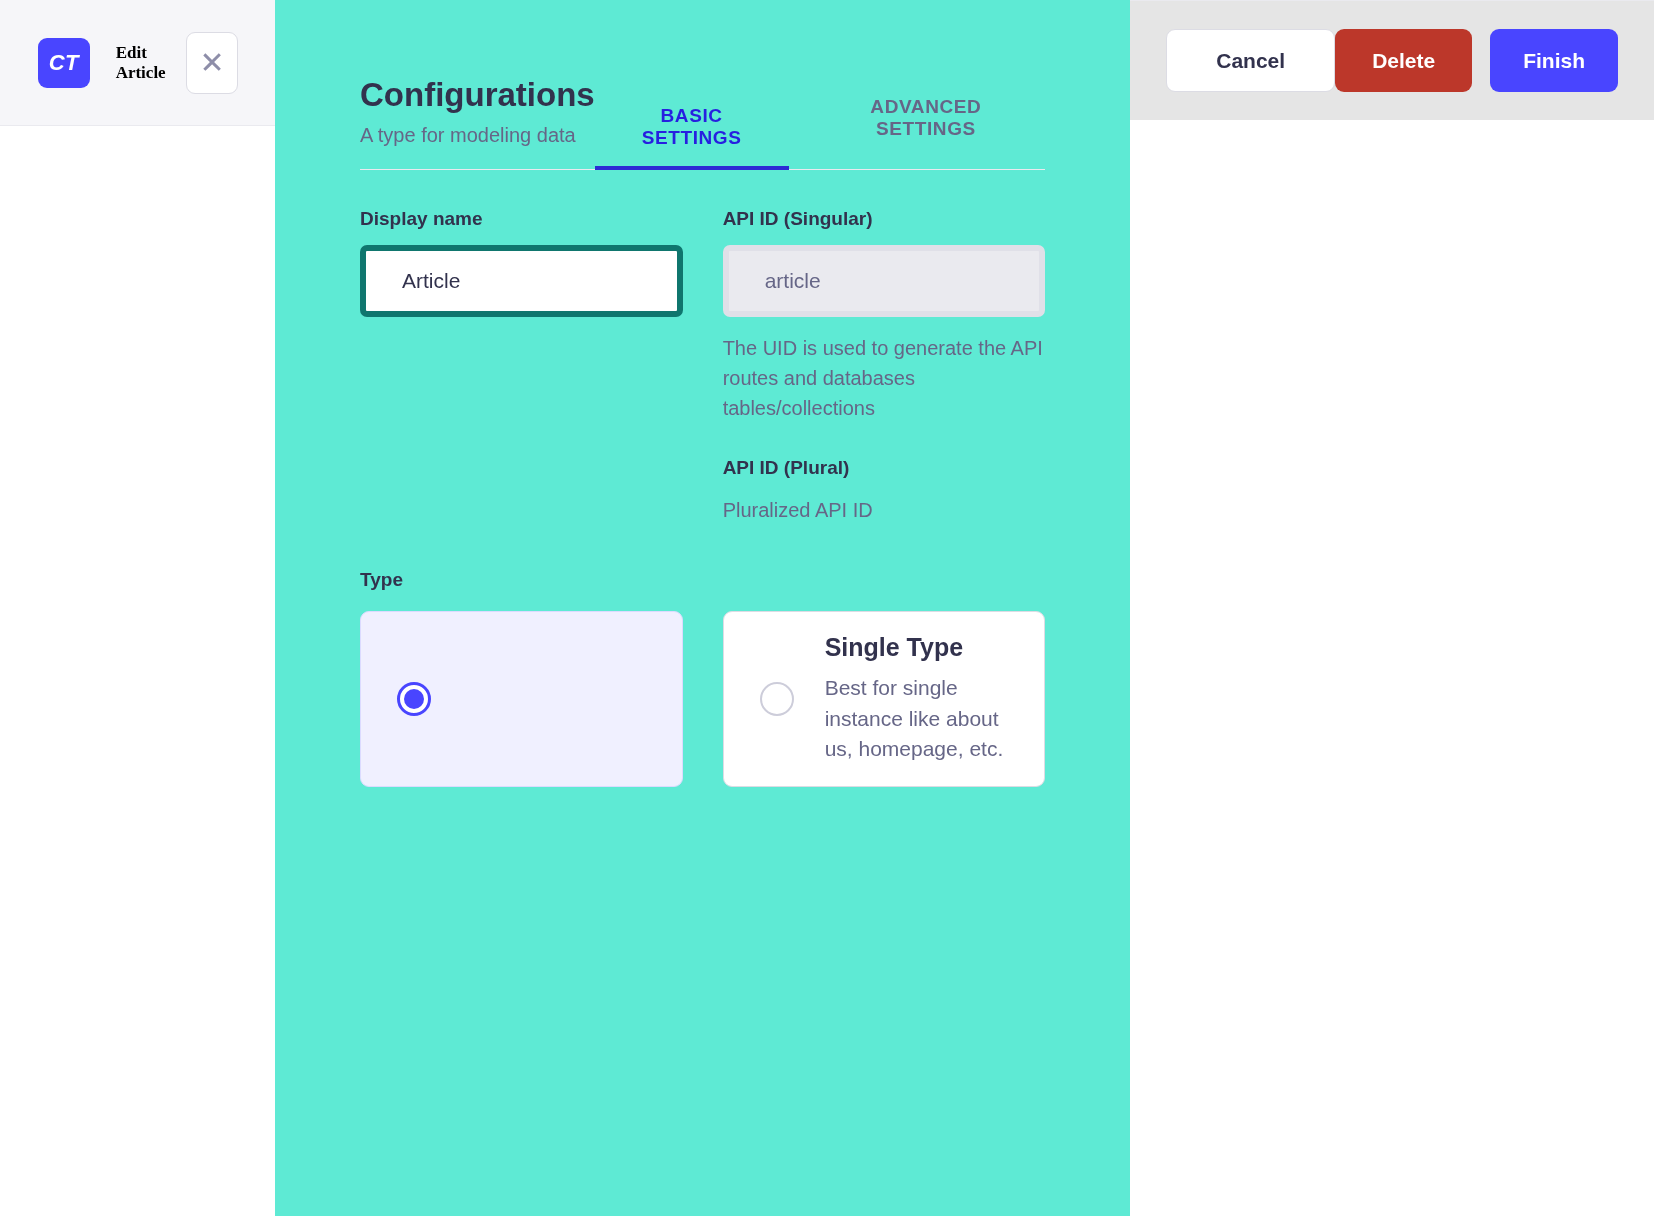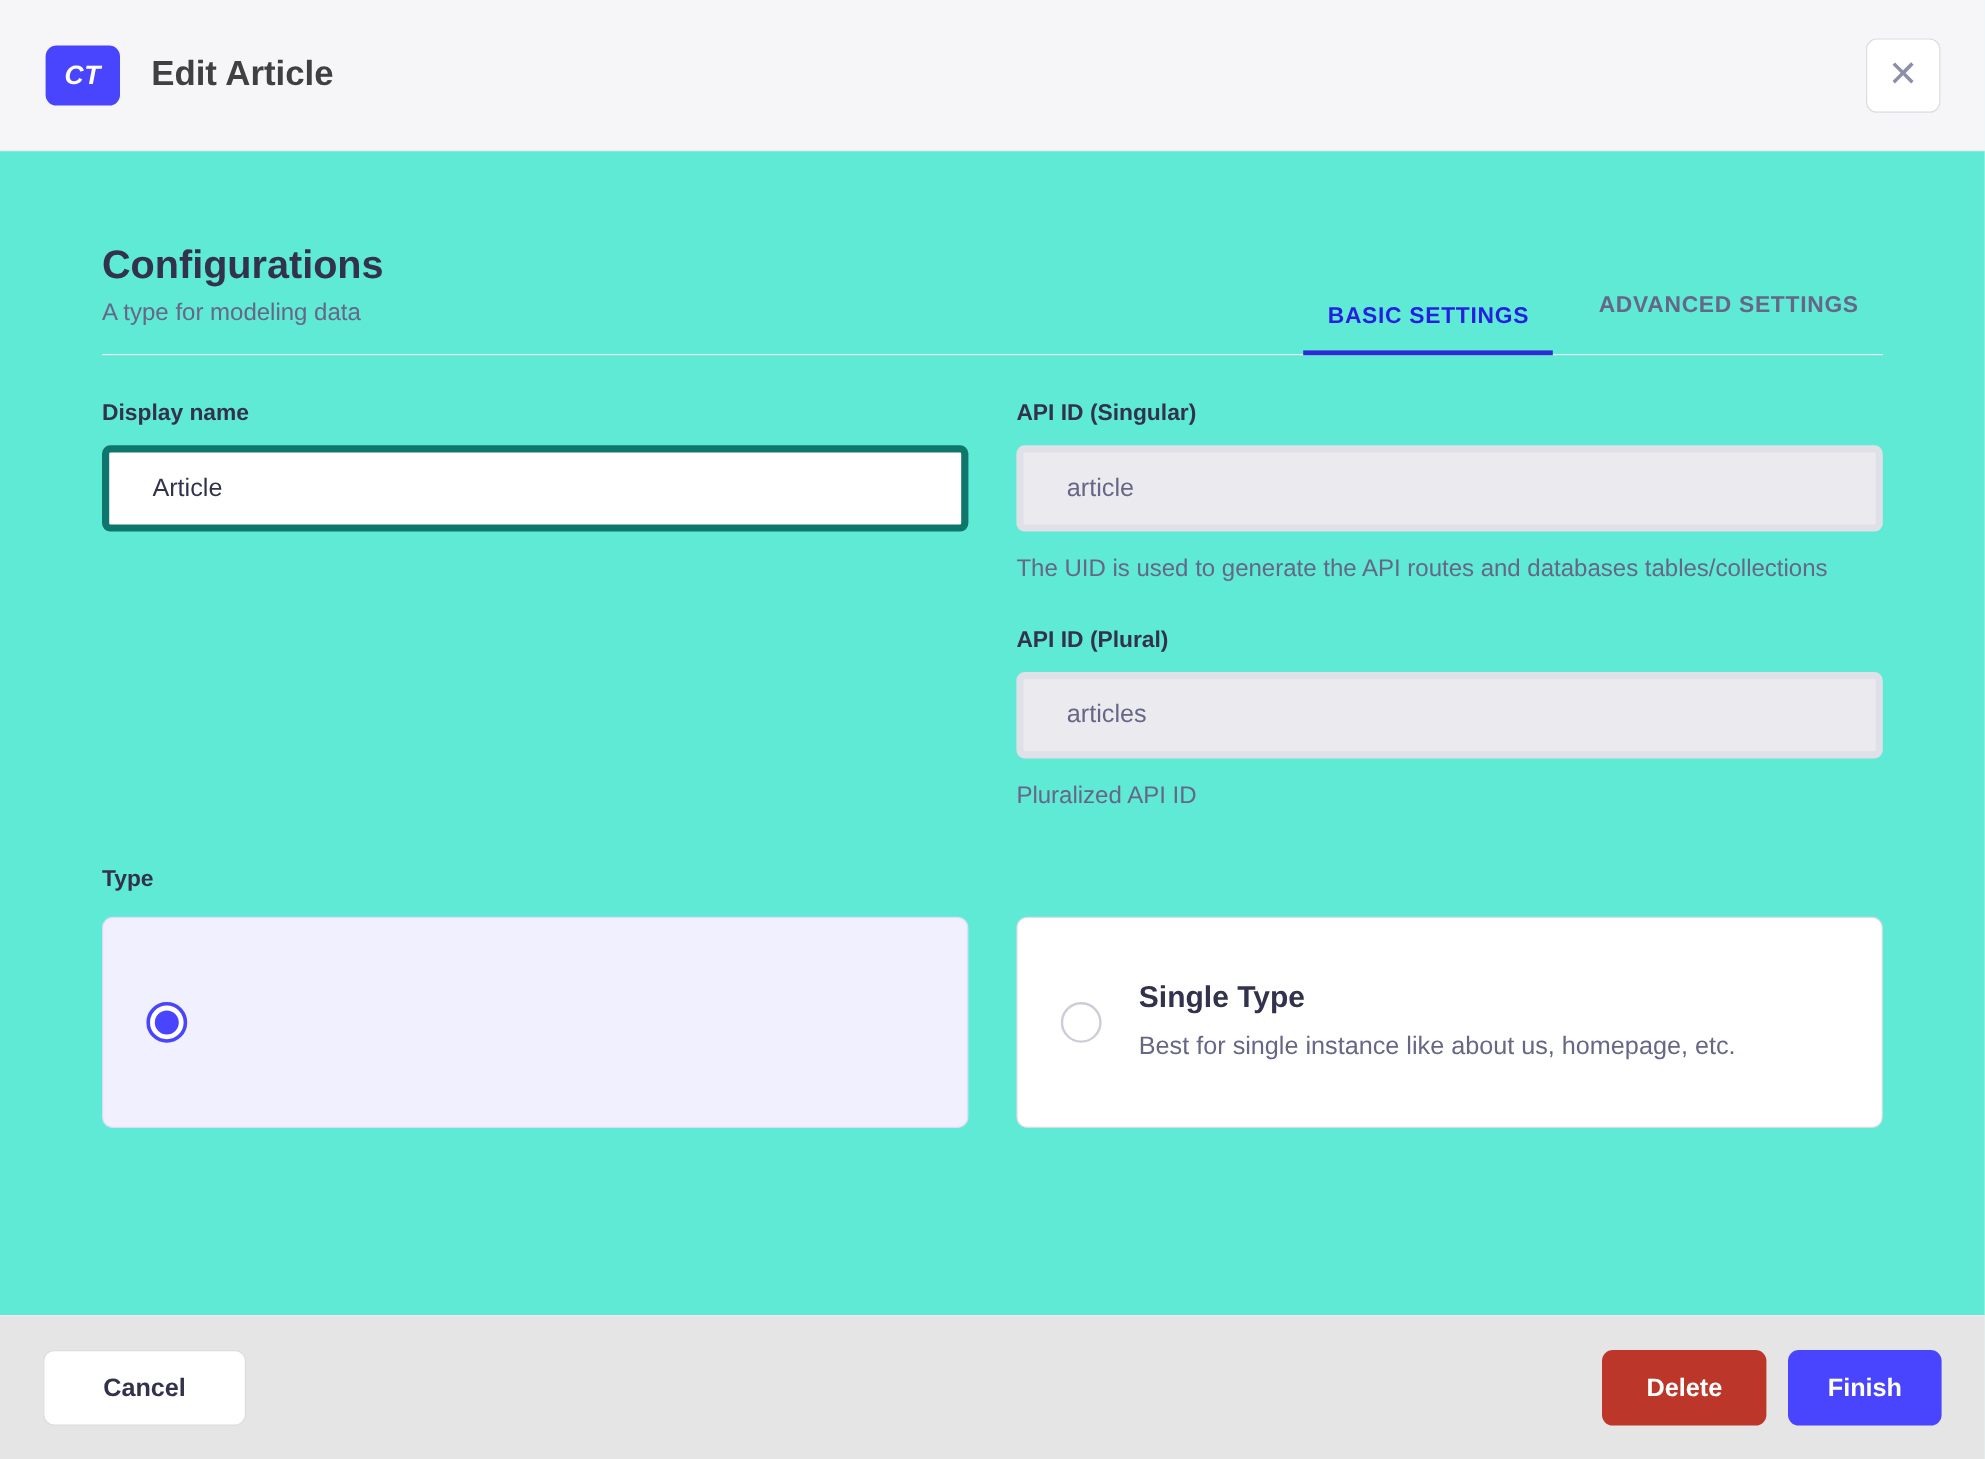--- a/index.html
+++ b/index.html
@@ -4,38 +4,38 @@
 <style>
   * { box-sizing: border-box; }
   html, body { margin: 0; padding: 0; }
   body {
     width: 1654px; height: 1216px;
     font-family: "Liberation Sans", sans-serif;
     background: #ffffff;
     color: #32324d;
     overflow: hidden;
   }
-  .modal { display: flex; flex-direction: column; width: 1654px; height: 1216px; }
+  .modal { display: flex; flex-direction: row; width: 1654px; height: 1216px; }
 
   
   .modal-header {
     height: 126px; flex: 0 0 126px;
     background: #f6f6f9;
     border-bottom: 1px solid #eaeaef;
     display: flex; align-items: center;
     padding: 0 37px 0 38px;
   }
   .ct-badge {
     width: 62px; height: 50px;
     background: #4945ff; border-radius: 9px;
     color: #ffffff; font-weight: bold; font-style: italic; font-size: 22px;
     display: flex; align-items: center; justify-content: center;
     letter-spacing: 0.5px;
   }
-  .header-title { margin-left: 26px; font-size: 29px; font-weight: bold; color: #404040; }
+  .header-title { margin-left: 26px; font-size: 17px; font-weight: bold; color: #000000; font-family: Liberation Serif, serif; }
   .close-btn {
     margin-left: auto;
     width: 62px; height: 62px;
     background: #ffffff;
     border: 1px solid #dcdce4; border-radius: 9px;
     color: #8e8ea9; font-size: 30px; line-height: 1;
     display: flex; align-items: center; justify-content: center;
     cursor: pointer; padding: 0; font-family: inherit;
   }
 
@@ -163,21 +163,20 @@
 
       <div>
         <div>
           <label class="field-label">API ID (Singular)</label>
           <input class="text-input" type="text" disabled="" value="article" style="">
           <div class="hint">The UID is used to generate the API routes and databases tables/collections</div>
         </div>
 
         <div class="row-gap">
           <label class="field-label">API ID (Plural)</label>
-          <input class="text-input" type="text" disabled="" value="articles" style="">
           <div class="hint">Pluralized API ID</div>
         </div>
       </div>
     </div>
 
     <div class="type-section">
       <div class="field-label type-label">Type</div>
       <div class="cards">
 
         <div class="type-card selected">

